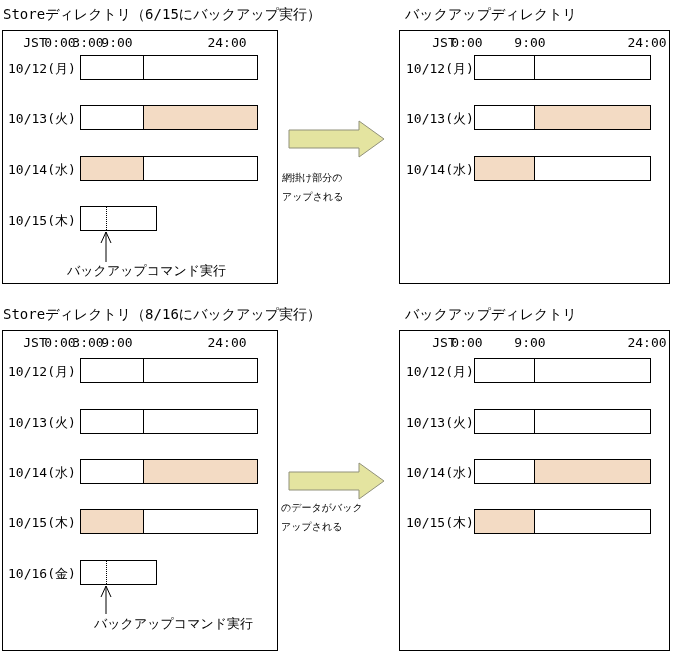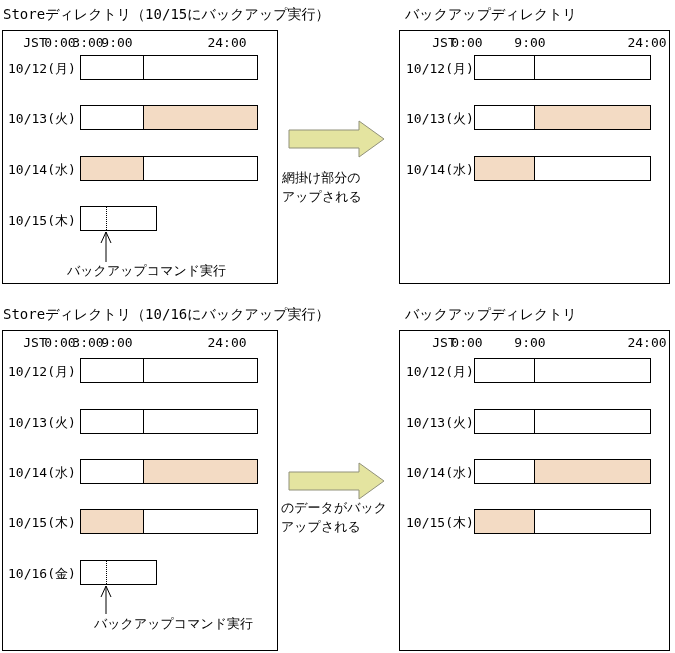--- a/index.html
+++ b/index.html
@@ -27,28 +27,28 @@
   .seg1 { border-right: 1px solid var(--line, #000); }
   .seg1-l { width: 63px; }
   .seg1-r { width: 60px; }
   .seg2 { flex: 1; }
   .shaded { background: var(--shaded, #f3dbc4); }
   .dotted-line {
     position: absolute; top: 0; bottom: 0; left: 25px;
     border-left: 1px dotted var(--line, #000);
   }
   .cmd-text { position: absolute; font-size: 13px; white-space: nowrap; }
-  .ann-text { position: absolute; font-size: 13px; }
+  .ann-text { position: absolute; font-size: 10px; }
   .ann-text span { display: block; line-height: 19px; white-space: nowrap; }
   svg { display: block; }
 </style>
 </head>
 <body>
 
-<div class="title" style="left:3px; top:6px;">Storeディレクトリ（10/15にバックアップ実行）</div>
+<div class="title" style="left:3px; top:6px;">Storeディレクトリ（6/15にバックアップ実行）</div>
 
 <div class="panel-box" style="left:2px; top:30px; width:276px; height:254px;">
 
   <span class="axis-label" style="left:32px;">JST</span>
   <span class="axis-label" style="left:57px;">0:00</span>
   <span class="axis-label" style="left:85px;">3:00</span>
   <span class="axis-label" style="left:114px;">9:00</span>
   <span class="axis-label" style="left:224px;">24:00</span>
 
   <span class="row-label" style="left:5px; top:29px;">10/12(月)</span>
@@ -111,21 +111,21 @@
 </div>
 
 <svg class="abs" style="left:288px; top:120px;" width="100" height="40" viewBox="0 0 100 40">
   <polygon points="1,10 71,10 71,1 96,19 71,37 71,28 1,28" stroke-width="1" fill="#e4e4a0" stroke="#91917a"></polygon>
 </svg>
 <div class="ann-text" style="left:282px; top:168px;">
   <span>網掛け部分の</span>
   <span>アップされる</span>
 </div>
 
-<div class="title" style="left:3px; top:306px;">Storeディレクトリ（10/16にバックアップ実行）</div>
+<div class="title" style="left:3px; top:306px;">Storeディレクトリ（8/16にバックアップ実行）</div>
 
 <div class="panel-box" style="left:2px; top:330px; width:276px; height:321px;">
 
   <span class="axis-label" style="left:32px;">JST</span>
   <span class="axis-label" style="left:57px;">0:00</span>
   <span class="axis-label" style="left:85px;">3:00</span>
   <span class="axis-label" style="left:114px;">9:00</span>
   <span class="axis-label" style="left:224px;">24:00</span>
 
   <span class="row-label" style="left:5px; top:32px;">10/12(月)</span>

